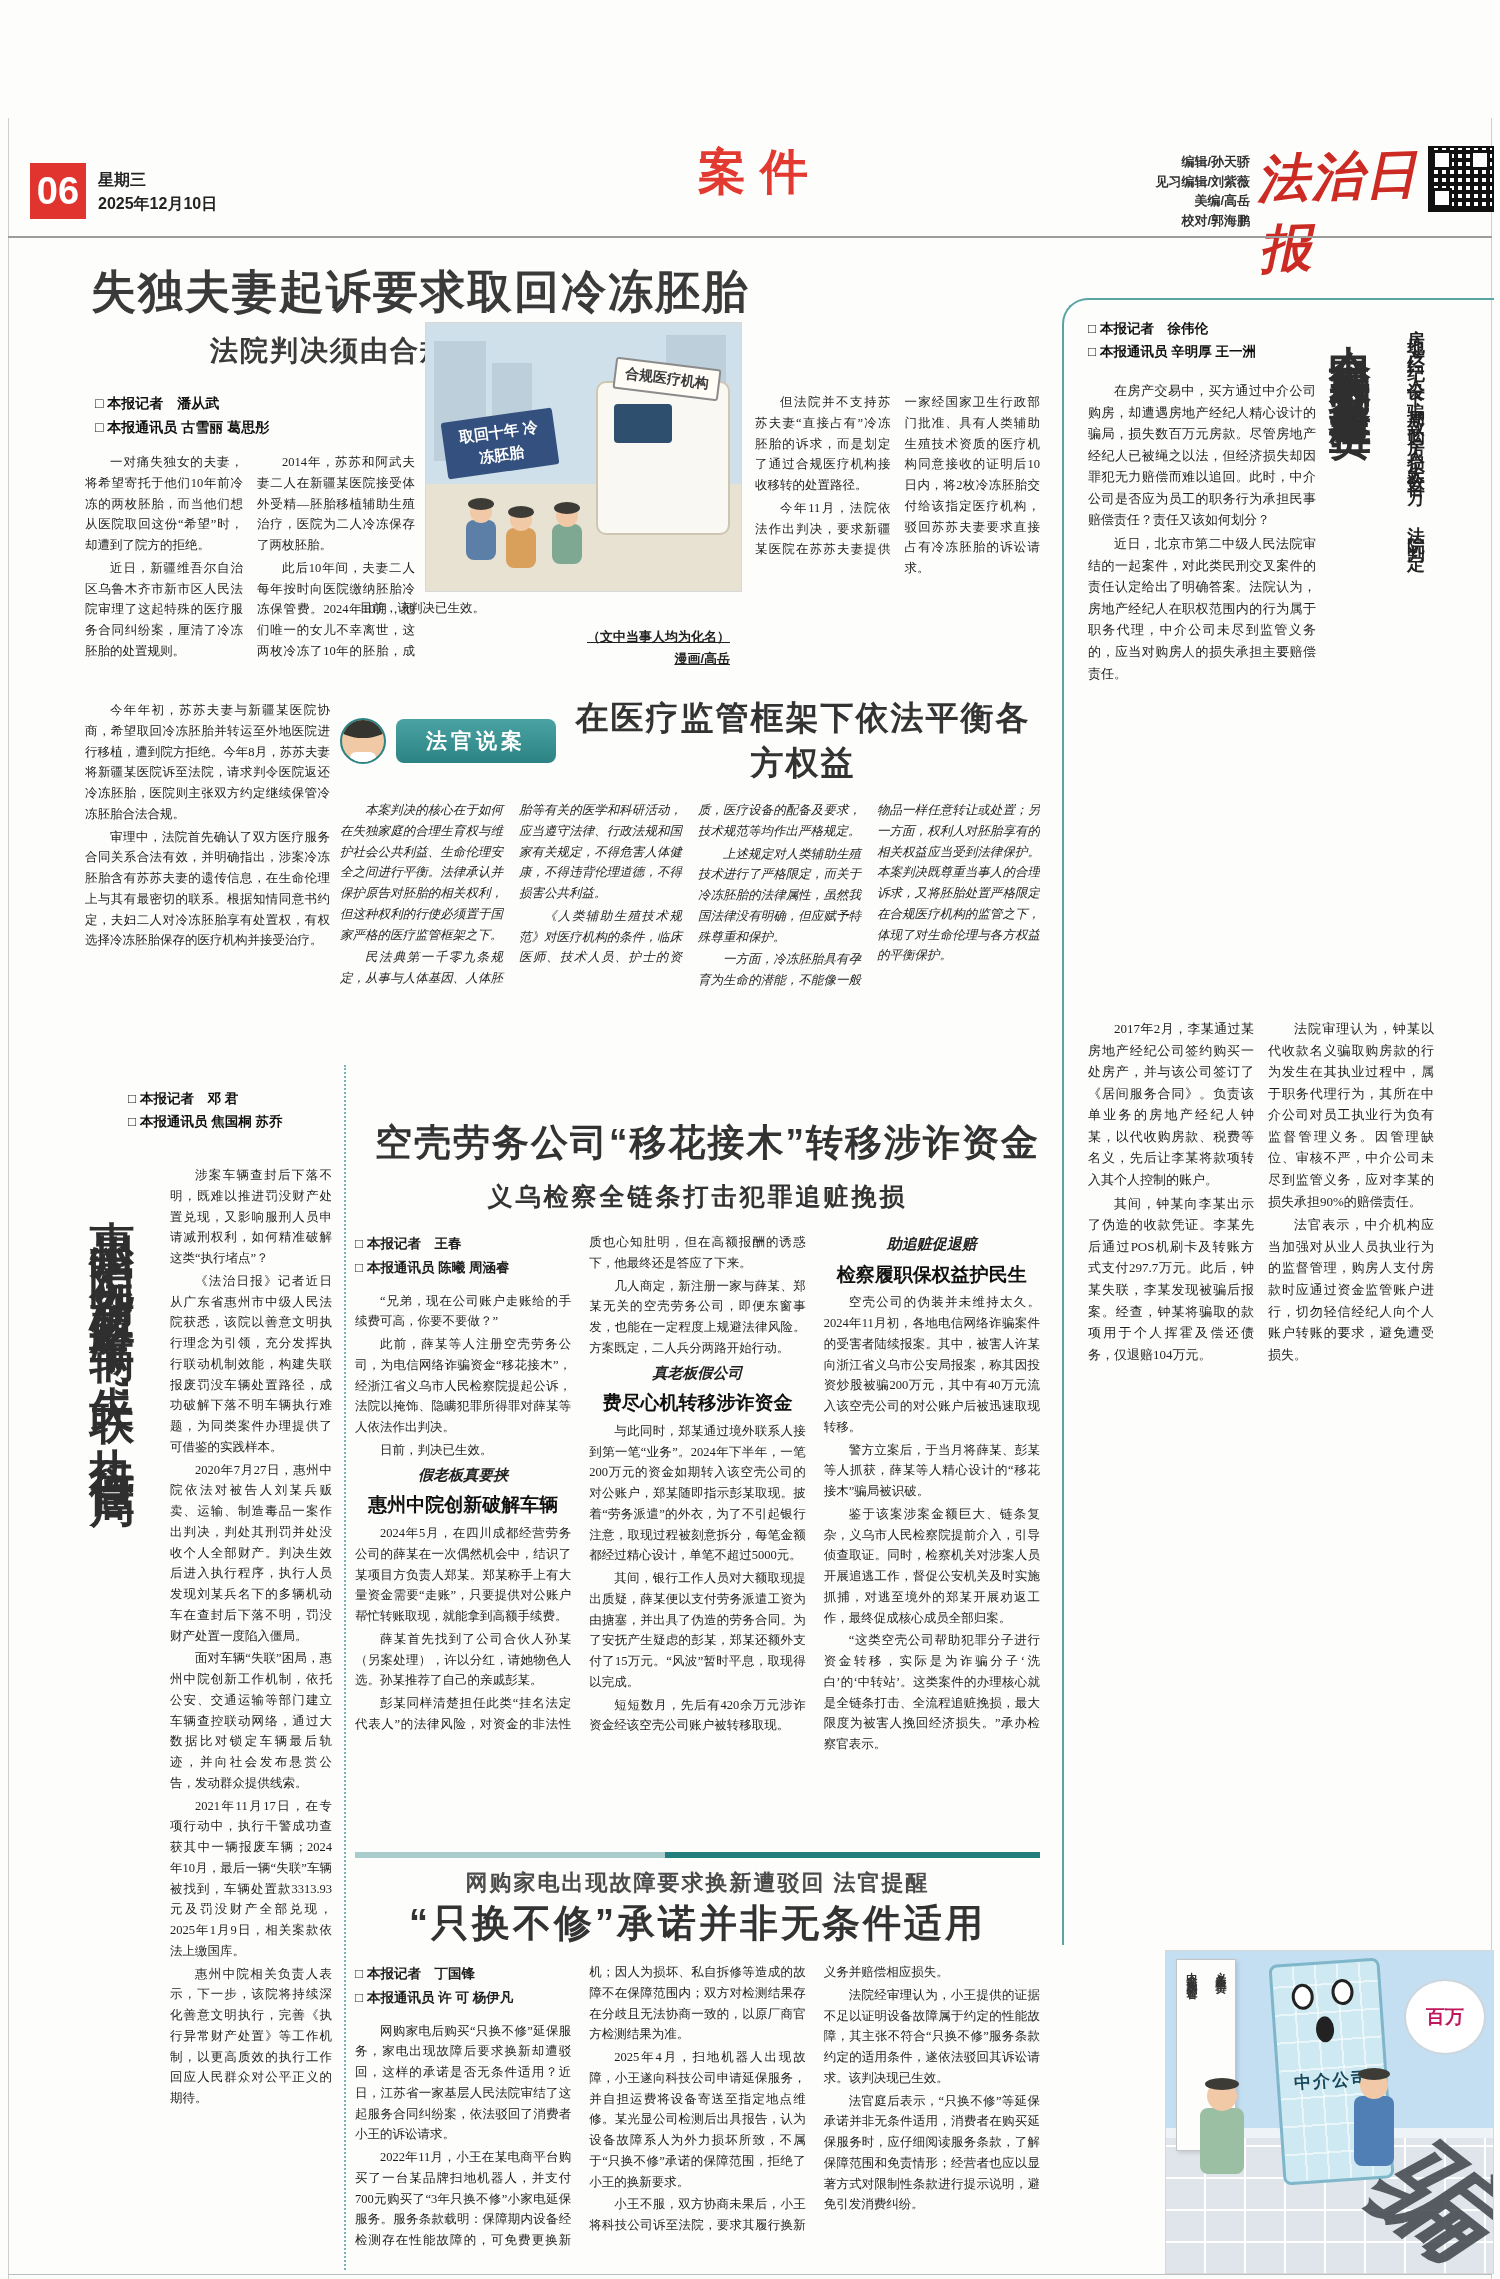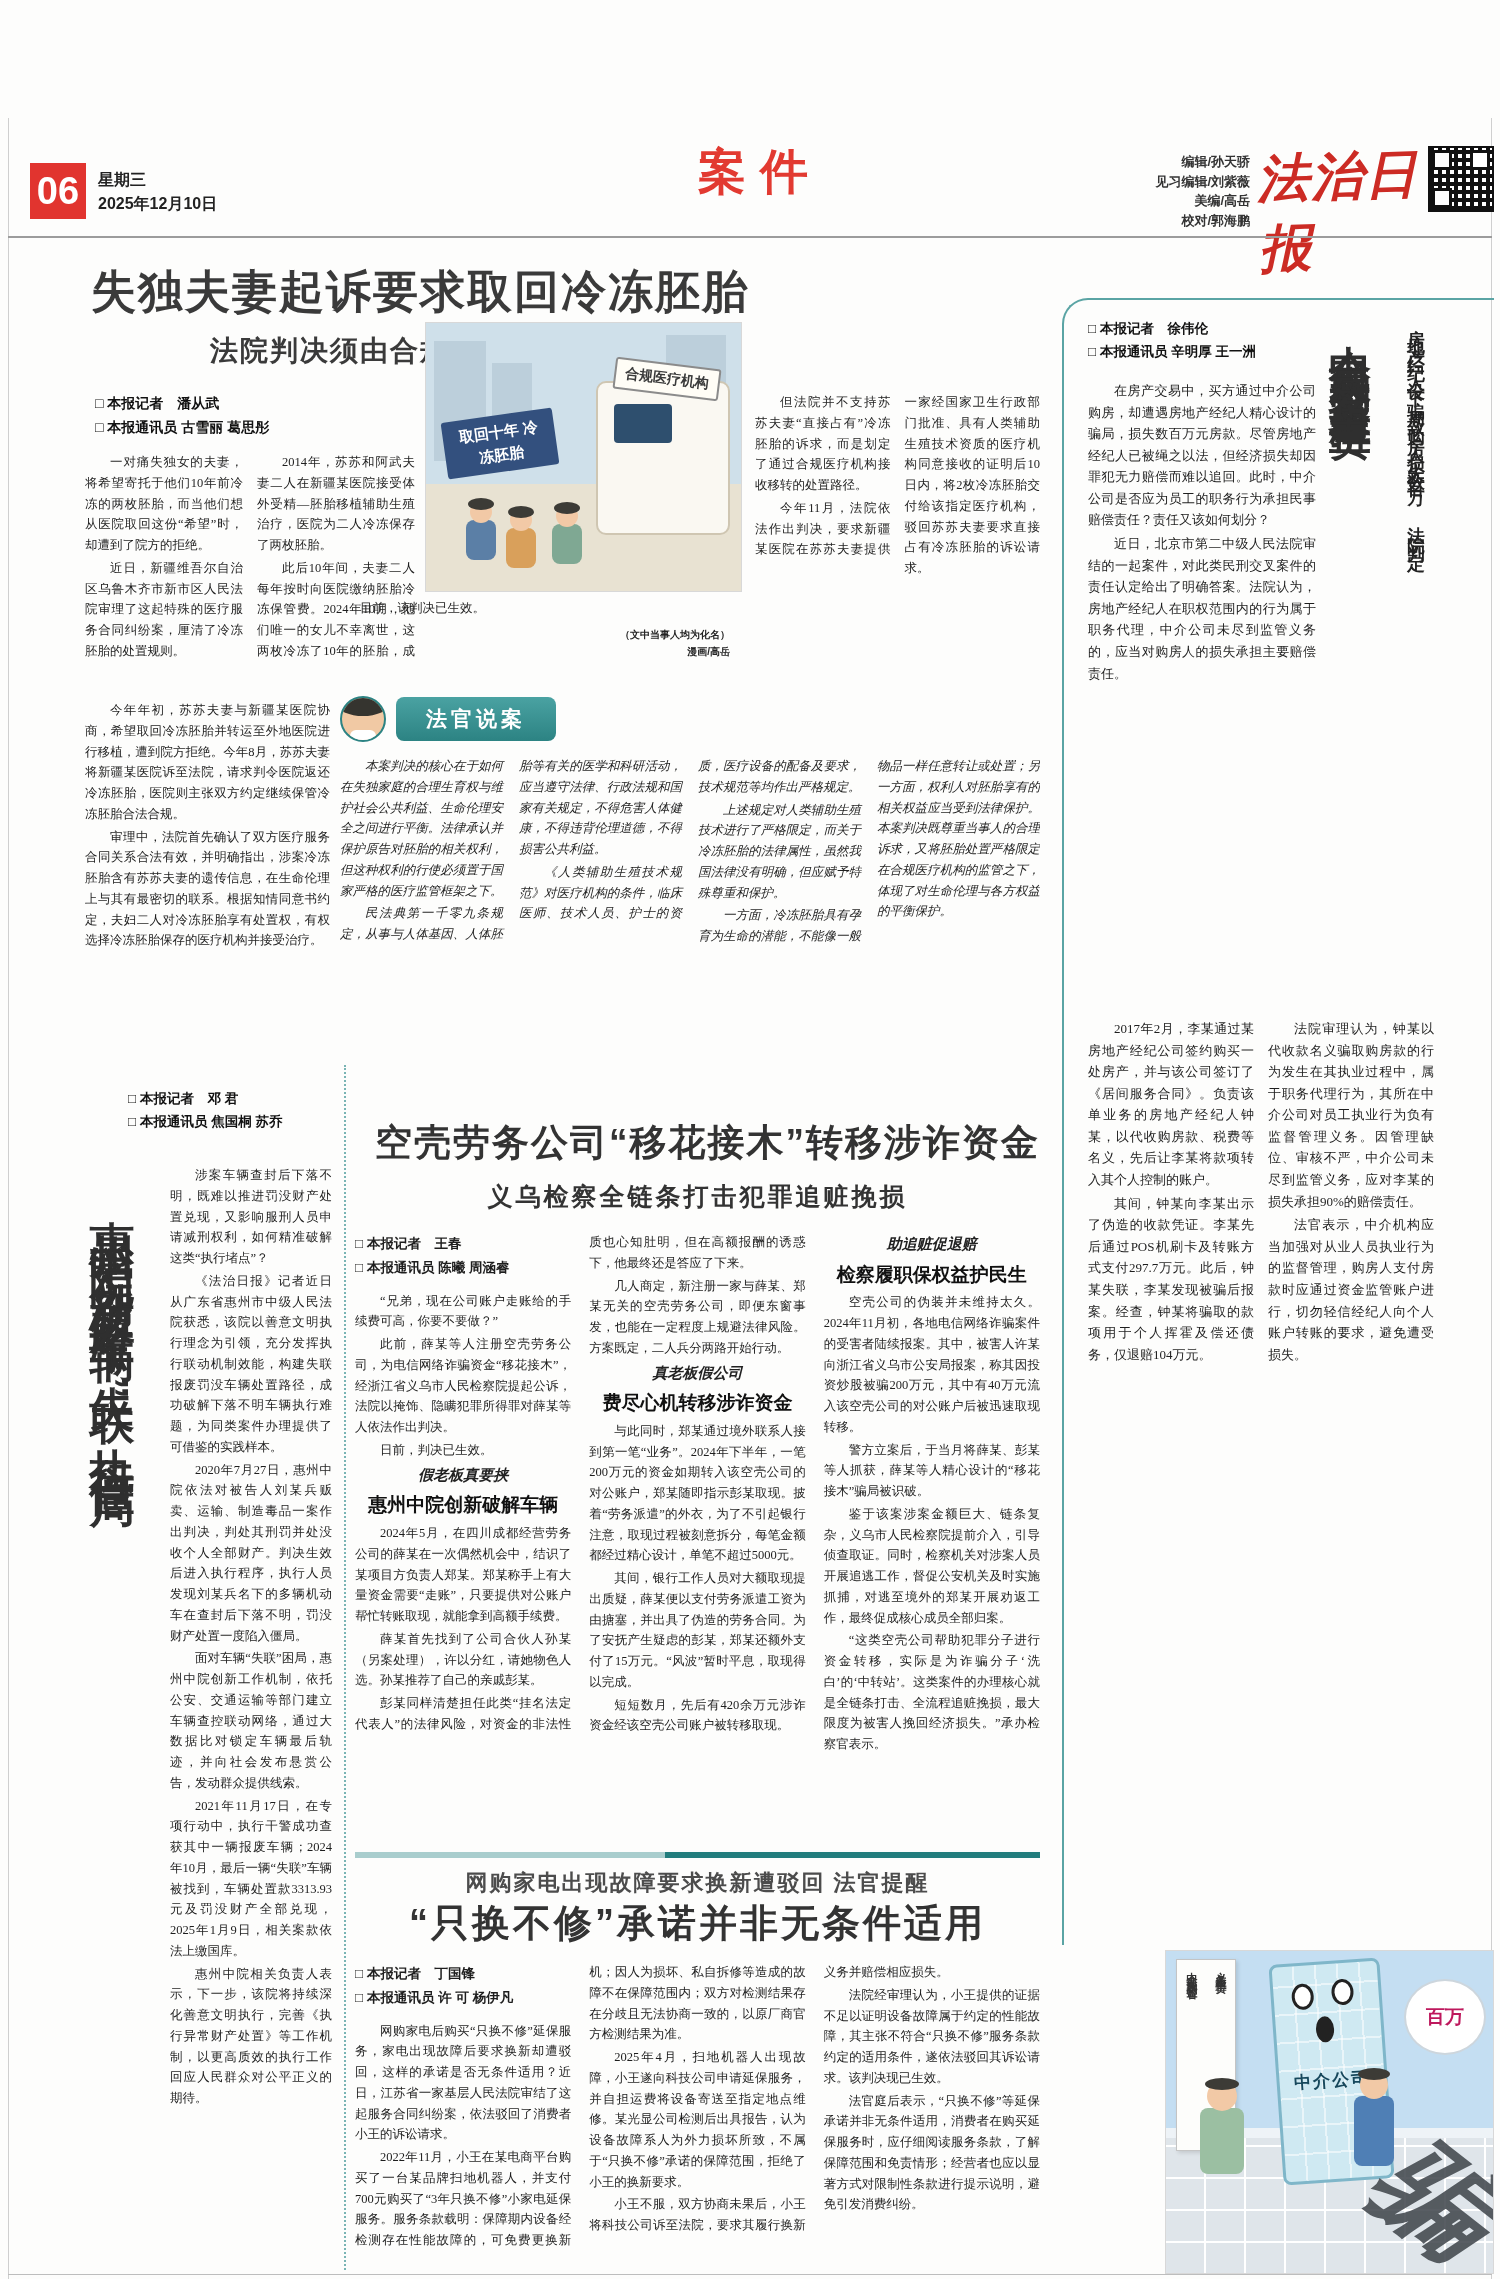--- a/index.html
+++ b/index.html
@@ -23,21 +23,21 @@
   .h-main{font-size:45px;font-weight:bold;color:#3a3a3a;text-align:center;letter-spacing:2px;}
   .h-sub{font-size:28px;font-weight:bold;color:#3a3a3a;text-align:center;letter-spacing:2px;}
   .byline{font-size:14px;font-weight:bold;color:#111;line-height:1.7;}
   
   .bodytxt{font-size:12.5px;line-height:1.66;color:#1e1e1e;text-align:justify;overflow:hidden;font-family:"Liberation Serif",serif;}
   .bodytxt p{margin:0 0 2px;text-indent:2em;}
   .cols2{column-count:2;column-gap:14px;}
   .cols3{column-count:3;column-gap:18px;}
   .cols4{column-count:4;column-gap:16px;}
   .kaiti{font-style:italic;}
-  .caption{font-size:10px;font-weight:bold;color:#222;text-align:right;line-height:1.7;}
+  .caption{font-size:13px;font-weight:bold;color:#222;text-align:right;line-height:1.7;text-decoration:underline;}
   
   .badge-pill{display:inline-block;background:linear-gradient(#4aa2a2,#2c8383);color:#fff;font-size:21px;font-weight:bold;
               padding:8px 30px;border-radius:8px;letter-spacing:4px;}
   .judge-title{font-size:33px;font-weight:bold;color:#333;letter-spacing:2px;}
   .avatar{width:42px;height:42px;border-radius:50%;background:#f1c9a4;position:relative;overflow:hidden;border:2px solid #2c8383;}
   .avatar .hair{position:absolute;top:-4px;left:-4px;right:-4px;height:22px;border-radius:50%;background:#35342f;}
   .avatar .collar{position:absolute;bottom:0;left:8px;right:8px;height:10px;background:#fff;border-radius:6px 6px 0 0;}
   
   .vert{writing-mode:vertical-rl;}
   .v-big{font-size:42px;font-weight:bold;color:#2f2f2f;letter-spacing:5px;}
@@ -171,20 +171,21 @@
     <p>今年11月，法院依法作出判决，要求新疆某医院在苏苏夫妻提供一家经国家卫生行政部门批准、具有人类辅助生殖技术资质的医疗机构同意接收的证明后10日内，将2枚冷冻胚胎交付给该指定医疗机构，驳回苏苏夫妻要求直接占有冷冻胚胎的诉讼请求。</p>
   </div>
 
   <div class="abs" style="left:340px;top:696px;width:700px;height:350px">
     <div style="display:flex;align-items:center;gap:10px">
       <div class="avatar">
           <div class="hair"></div>
           <div class="collar"></div>
         </div>
       <span class="badge-pill">法官说案</span>
+      <div class="judge-title" style="flex:1;text-align:center">在医疗监管框架下依法平衡各方权益</div>
     </div>
     <div class="bodytxt cols4 kaiti" style="margin-top:14px;height:268px">
       <p>本案判决的核心在于如何在失独家庭的合理生育权与维护社会公共利益、生命伦理安全之间进行平衡。法律承认并保护原告对胚胎的相关权利，但这种权利的行使必须置于国家严格的医疗监管框架之下。</p>
       <p>民法典第一千零九条规定，从事与人体基因、人体胚胎等有关的医学和科研活动，应当遵守法律、行政法规和国家有关规定，不得危害人体健康，不得违背伦理道德，不得损害公共利益。</p>
       <p>《人类辅助生殖技术规范》对医疗机构的条件，临床医师、技术人员、护士的资质，医疗设备的配备及要求，技术规范等均作出严格规定。</p>
       <p>上述规定对人类辅助生殖技术进行了严格限定，而关于冷冻胚胎的法律属性，虽然我国法律没有明确，但应赋予特殊尊重和保护。</p>
       <p>一方面，冷冻胚胎具有孕育为生命的潜能，不能像一般物品一样任意转让或处置；另一方面，权利人对胚胎享有的相关权益应当受到法律保护。本案判决既尊重当事人的合理诉求，又将胚胎处置严格限定在合规医疗机构的监管之下，体现了对生命伦理与各方权益的平衡保护。</p>
     </div>
   </div>
 

